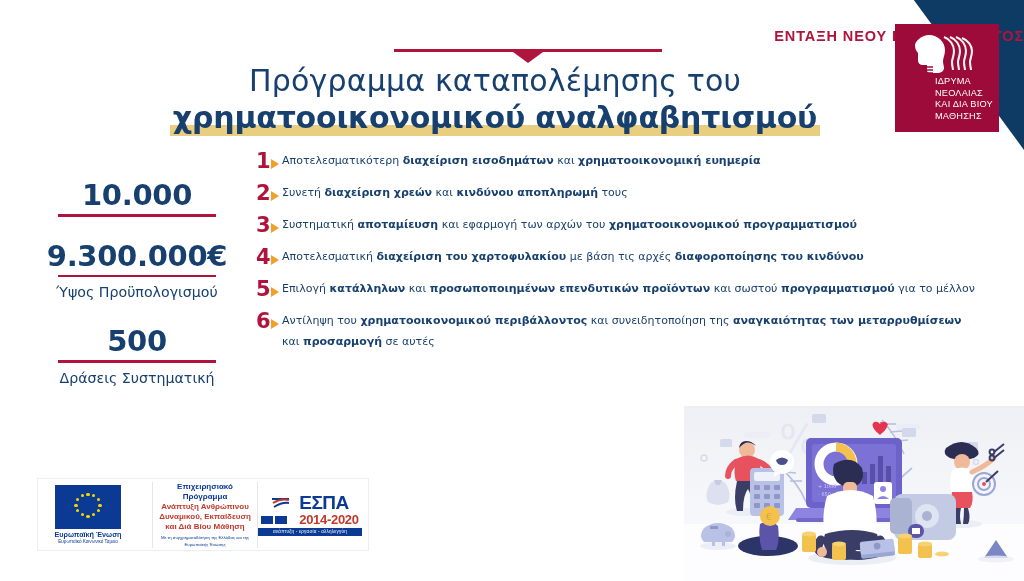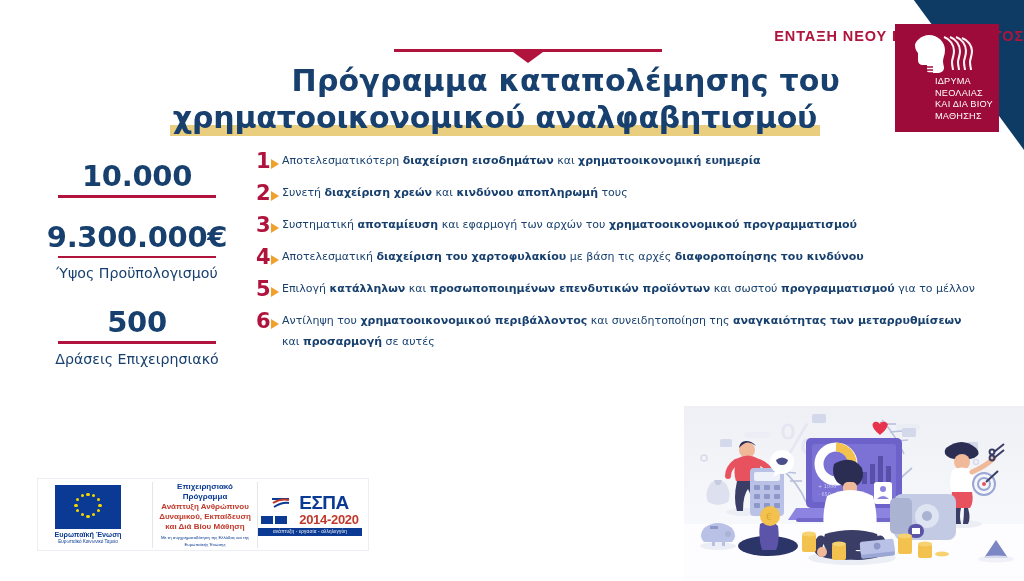--- a/index.html
+++ b/index.html
@@ -46,33 +46,33 @@
     width:268px;height:3px;background:#b0143c;margin:4px auto 0;position:relative;
   }
   .eyebrow-rule:after{
     content:"";position:absolute;left:50%;top:3px;transform:translateX(-50%);
     width:0;height:0;border-left:15px solid transparent;
     border-right:15px solid transparent;border-top:11px solid #b0143c;
   }
 
   .title-wrap{position:absolute;top:62px;left:150px;width:690px;text-align:center;z-index:2;}
   .title-l1{
-    color:#17406f;font-size:30px;line-height:38px;font-weight:700;
-    font-family:"DejaVu Sans",sans-serif;letter-spacing:.2px;text-align:right;
+    color:#17406f;font-size:30px;line-height:38px;font-weight:400;
+    font-family:"DejaVu Sans",sans-serif;letter-spacing:.2px;
   }
   .title-l2-outer{margin-top:0;}
   .title-l2{
     display:inline-block;color:#17406f;font-size:30px;line-height:36px;
     font-weight:bold;font-family:"DejaVu Sans",sans-serif;
     background:linear-gradient(to top,#e8ce7e 0,#e8ce7e 30%,rgba(232,206,126,0) 30%);
     padding:0 3px;letter-spacing:-.2px;
   }
 
   
-  .stats{position:absolute;left:24px;top:159px;width:226px;text-align:center;z-index:2;}
+  .stats{position:absolute;left:24px;top:178px;width:226px;text-align:center;z-index:2;}
   .stat{margin-bottom:22px;}
   .stat-num{
     color:#17406f;font-weight:bold;font-size:29px;line-height:34px;
     font-family:"DejaVu Sans",sans-serif;letter-spacing:-.3px;
   }
   .stat-rule{width:158px;height:2.5px;background:#b0143c;margin:2px auto 6px;}
   .stat-label{
     color:#17406f;font-size:14.2px;line-height:19px;font-weight:400;
     font-family:"DejaVu Sans",sans-serif;
   }
@@ -196,21 +196,21 @@
         <div class="stat-num">9.300.000€</div>
         <div class="stat-rule"></div>
         <div class="stat-label">
           <div>Ύψος Προϋπολογισμού</div>
         </div>
       </div>
       <div class="stat">
         <div class="stat-num">500</div>
         <div class="stat-rule"></div>
         <div class="stat-label">
-          <div>Δράσεις Επιχειρησιακό</div>
+          <div>Δράσεις Συστηματική</div>
         </div>
       </div>
     </div>
 
   <div class="list">
       <div class="li">
         <div class="li-num">1</div>
         <div class="li-text"><span>Αποτελεσματικότερη </span><b>διαχείριση εισοδημάτων</b><span> και </span><b>χρηματοοικονομική ευημερία</b></div>
       </div>
       <div class="li">

